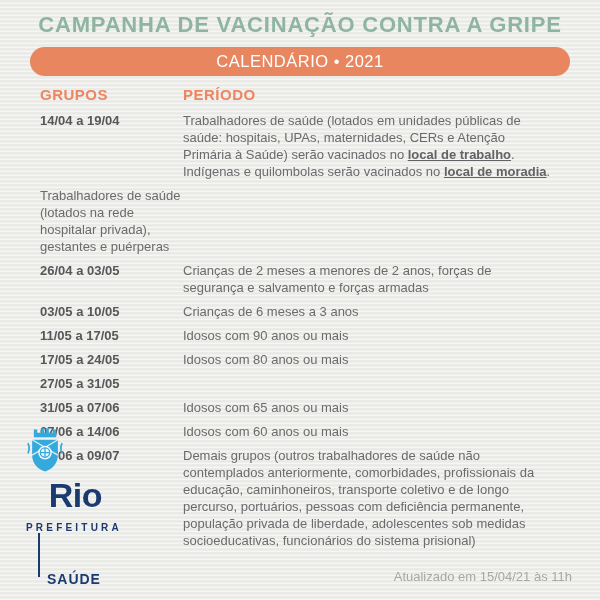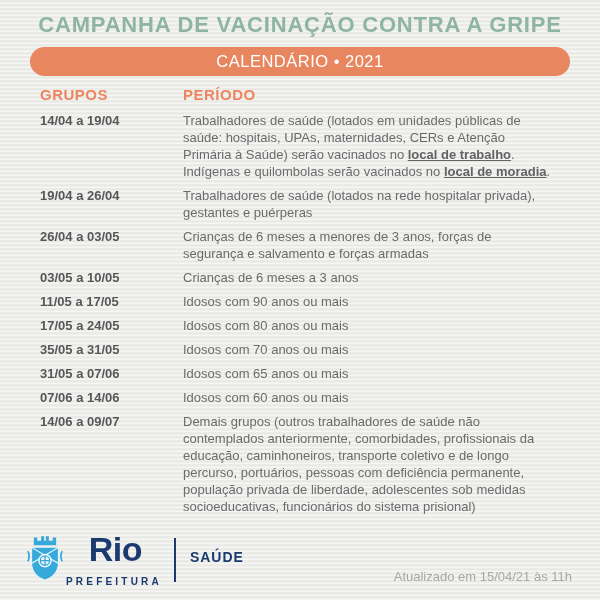--- a/index.html
+++ b/index.html
@@ -72,21 +72,21 @@
   }
   .cell.group strong.em {
     font-weight: bold;
     text-decoration: underline;
     color: #636365;
   }
   .footer-logo {
     position: absolute;
     left: 26px; bottom: 13px;
     display: flex;
-    align-items: center;
+    flex-direction: column;
   }
   .logo-block { display: flex; flex-direction: column; align-items: center; }
   .logo-top { display: flex; align-items: flex-start; }
   .rio-name {
     color: #1b3a70;
     font-size: 34px;
     font-weight: bold;
     line-height: 34px;
     letter-spacing: -0.5px;
     margin-left: 3px;
@@ -133,42 +133,40 @@
     <div class="thead">
       <div class="th">GRUPOS</div>
       <div class="th">PERÍODO</div>
     </div>
     <div>
         <div class="row">
           <div class="cell period">14/04 a 19/04</div>
           <div class="cell group"><span>Trabalhadores de saúde (lotados em unidades públicas de saúde: hospitais, UPAs, maternidades, CERs e Atenção Primária à Saúde) serão vacinados no </span><strong class="em">local de trabalho</strong><span>. Indígenas e quilombolas serão vacinados no </span><strong class="em">local de moradia</strong><span>.</span></div>
         </div>
         <div class="row">
-          <div class="cell period">19/04 a 26/04</div>
           <div class="cell group"><span>Trabalhadores de saúde (lotados na rede hospitalar privada), gestantes e puérperas</span></div>
         </div>
         <div class="row">
           <div class="cell period">26/04 a 03/05</div>
-          <div class="cell group"><span>Crianças de 6 meses a menores de 3 anos, forças de segurança e salvamento e forças armadas</span></div>
+          <div class="cell group"><span>Crianças de 2 meses a menores de 2 anos, forças de segurança e salvamento e forças armadas</span></div>
         </div>
         <div class="row">
           <div class="cell period">03/05 a 10/05</div>
           <div class="cell group"><span>Crianças de 6 meses a 3 anos</span></div>
         </div>
         <div class="row">
           <div class="cell period">11/05 a 17/05</div>
           <div class="cell group"><span>Idosos com 90 anos ou mais</span></div>
         </div>
         <div class="row">
           <div class="cell period">17/05 a 24/05</div>
           <div class="cell group"><span>Idosos com 80 anos ou mais</span></div>
         </div>
         <div class="row">
-          <div class="cell period">35/05 a 31/05</div>
-          <div class="cell group"><span>Idosos com 70 anos ou mais</span></div>
+          <div class="cell period">27/05 a 31/05</div>
         </div>
         <div class="row">
           <div class="cell period">31/05 a 07/06</div>
           <div class="cell group"><span>Idosos com 65 anos ou mais</span></div>
         </div>
         <div class="row">
           <div class="cell period">07/06 a 14/06</div>
           <div class="cell group"><span>Idosos com 60 anos ou mais</span></div>
         </div>
         <div class="row">

